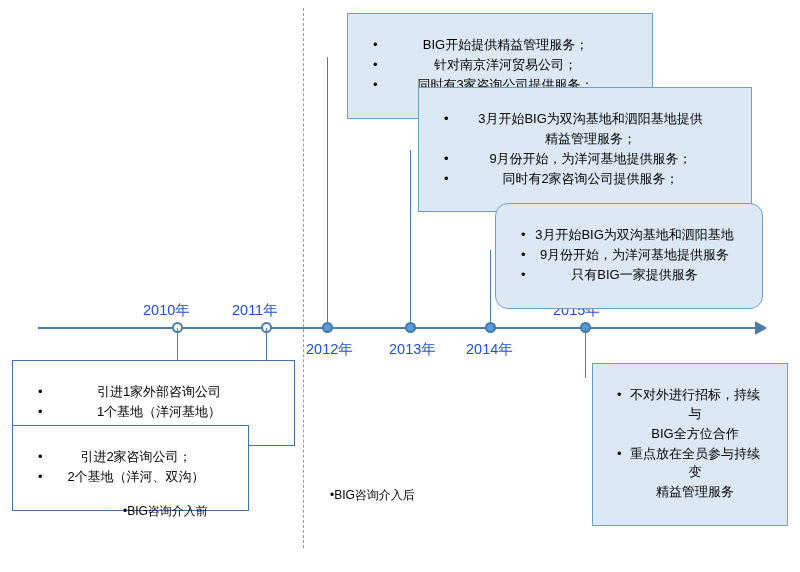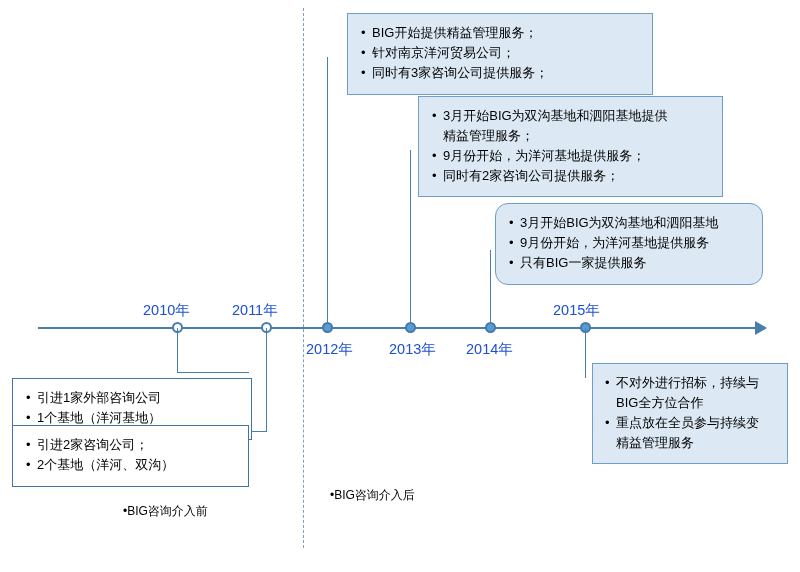--- a/index.html
+++ b/index.html
@@ -77,23 +77,24 @@
     padding: 6px 9px 7px 9px;
     font-size: 13px;
     line-height: 1.45;
     color: #000000;
   }
   .box.plain {
     background: #ffffff;
     border: 1px solid #4472a8;
   }
   .box ul {
-    margin: 4px;
+    margin: 16px;
     padding: 0;
     list-style: none;
+    text-align: center;
   }
   .box li {
     position: relative;
     padding-left: 11px;
     margin: 0 0 1px 0;
   }
   .box li:before {
     content: "•";
     position: absolute;
     left: 0;
@@ -153,21 +154,21 @@
   <div class="conn h" style="left:249px; top:431px; width:18px;"></div>
 
   <div class="box" style="left:347px; top:13px; width:306px;">
     <ul>
       <li>BIG开始提供精益管理服务；</li>
       <li>针对南京洋河贸易公司；</li>
       <li>同时有3家咨询公司提供服务；</li>
     </ul>
   </div>
 
-  <div class="box" style="left:418px; top:96px; width:305px;">
+  <div class="box" style="left:418px; top:87px; width:334px;">
     <ul>
       <li>3月开始BIG为双沟基地和泗阳基地提供</li>
       <li class="nobullet">精益管理服务；</li>
       <li>9月份开始，为洋河基地提供服务；</li>
       <li>同时有2家咨询公司提供服务；</li>
     </ul>
   </div>
 
   <div class="box" style="left:495px; top:203px; width:268px;border-radius:13px;">
     <ul>
@@ -179,21 +180,21 @@
 
   <div class="box" style="left:592px; top:363px; width:196px;padding-left:8px;">
     <ul>
       <li>不对外进行招标，持续与</li>
       <li class="nobullet">BIG全方位合作</li>
       <li>重点放在全员参与持续变</li>
       <li class="nobullet">精益管理服务</li>
     </ul>
   </div>
 
-  <div class="box plain" style="left:12px; top:378px; width:240px;">
+  <div class="box plain" style="left:12px; top:360px; width:283px;">
     <ul>
       <li>引进1家外部咨询公司</li>
       <li>1个基地（洋河基地）</li>
     </ul>
   </div>
 
   <div class="box plain" style="left:12px; top:425px; width:237px;">
     <ul>
       <li>引进2家咨询公司；</li>
       <li>2个基地（洋河、双沟）</li>

